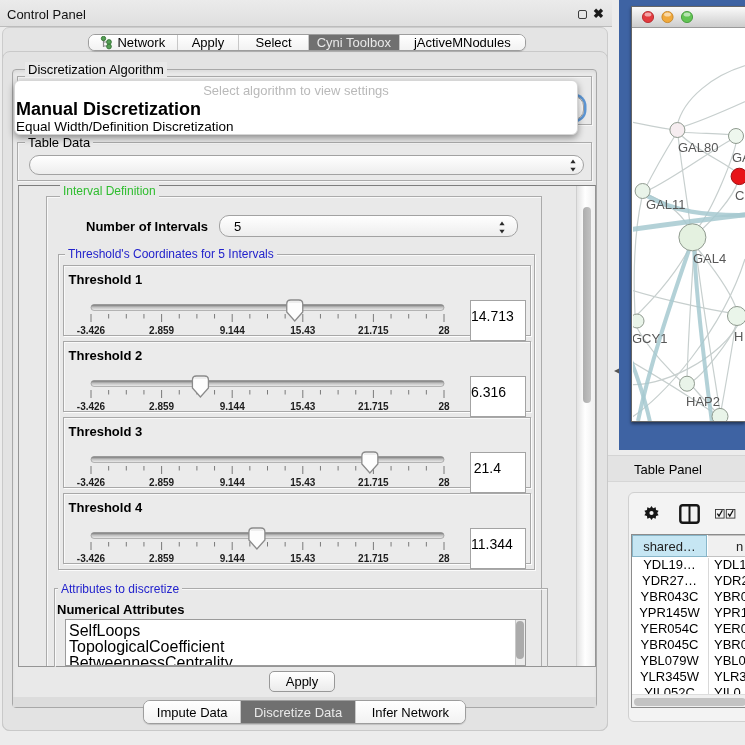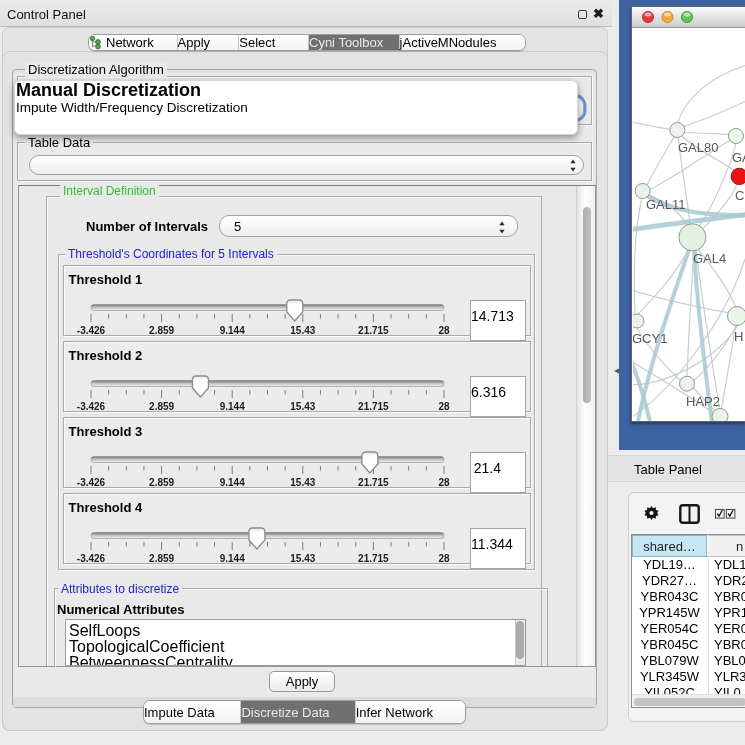--- a/index.html
+++ b/index.html
@@ -13,21 +13,21 @@
 #float-btn { left:578px; top:10px; width:9px; height:9px; border:1.5px solid #3c3c3c; border-radius:2px; }
 #close-btn { left:593px; top:6px; font-size:13px; font-weight:bold; color:#1a1a1a; }
 
 #winbody { left:2px; top:27px; width:606px; height:704px; background:#e4e4e4; border:1px solid #cccccc; border-radius:7px; }
 #winbody2 { left:2px; top:51px; width:606px; height:680px; background:#e3e3e3; border:1px solid #c9c9c9; border-radius:8px; }
 
 #content { left:12px; top:69px; width:585px; height:639px; background:#e9e9e9; border:1px solid #a8a8a8; border-radius:4px; box-shadow: inset 0 2px 3px rgba(0,0,0,0.06); }
 
 
 .tabstrip { background:#fff; border:1px solid #9d9d9d; border-radius:7px; display:flex; overflow:hidden; font-size:13px; z-index:30; box-shadow:0 1px 1px rgba(0,0,0,0.15); }
-.tabstrip .seg { display:flex; align-items:center; justify-content:flex-start; height:100%; border-left:1px solid #c8c8c8; white-space:nowrap; background:linear-gradient(#ffffff,#f2f2f2); }
+.tabstrip .seg { display:flex; align-items:center; justify-content:center; height:100%; border-left:1px solid #c8c8c8; white-space:nowrap; background:linear-gradient(#ffffff,#f2f2f2); }
 .tabstrip .seg:first-child { border-left:none; }
 .tabstrip .sel { background:#707070; color:#e9e9e9; }
 #toptabs { left:88px; top:34px; width:438px; height:17px; }
 #bottabs { left:143px; top:700px; width:323px; height:24px; }
 
 
 .grp { border:1px solid #ababab; box-shadow:1px 1px 0 rgba(255,255,255,0.6), inset 1px 1px 0 rgba(255,255,255,0.5); }
 .grptitle { position:absolute; background:#e9e9e9; padding:0 3px; white-space:nowrap; }
 
 
@@ -86,22 +86,23 @@
   <div class="seg" style="width:70px;">Select</div>
   <div class="seg sel" style="width:91px;">Cyni Toolbox</div>
   <div class="seg" style="width:127px;">jActiveMNodules</div>
 </div>
 
 <div class="abs grp" style="left:17px;top:76px;width:575px;height:49px;"></div>
 <div class="grptitle" style="left:25px;top:62px;background:#e9e9e9;">Discretization Algorithm</div>
 <div class="combo" style="left:28px;top:96px;width:556px;height:24px;box-shadow:0 0 0 2.5px #5d96d4;z-index:5;"></div>
 
 <div class="abs" style="left:14px;top:80px;width:564px;height:55px;background:#fff;border-radius:6px;border:1px solid #d6d6d6;box-shadow:0 3px 7px rgba(0,0,0,0.4);z-index:20;">
+  <div style="height:19px;line-height:19px;text-align:center;color:#b9b9b9;">Select algorithm to view settings</div>
   <div style="height:18px;line-height:18px;padding-left:1px;font-weight:bold;font-size:18px;">Manual Discretization</div>
-  <div style="height:18px;line-height:18px;padding-left:1px;font-size:13.5px;">Impute Width/Frequency Discretization</div>
+  <div style="height:18px;line-height:18px;padding-left:1px;font-size:13.5px;">Equal Width/Definition Discretization</div>
 </div>
 
 <div class="abs grp" style="left:17px;top:142px;width:575px;height:39px;"></div>
 <div class="grptitle" style="left:25px;top:135px;background:#e9e9e9;">Table Data</div>
 <div class="combo" style="left:29px;top:155px;width:555px;height:20px;">
   <svg class="ar" style="right:6px;top:3px;" width="8" height="13" viewBox="0 0 8 13">
       <path d="M4 0.5 L6.6 4.2 L1.4 4.2 Z" fill="#2a2a2a"></path>
       <path d="M4 12.5 L6.6 8.8 L1.4 8.8 Z" fill="#2a2a2a"></path>
     </svg>
 </div>

